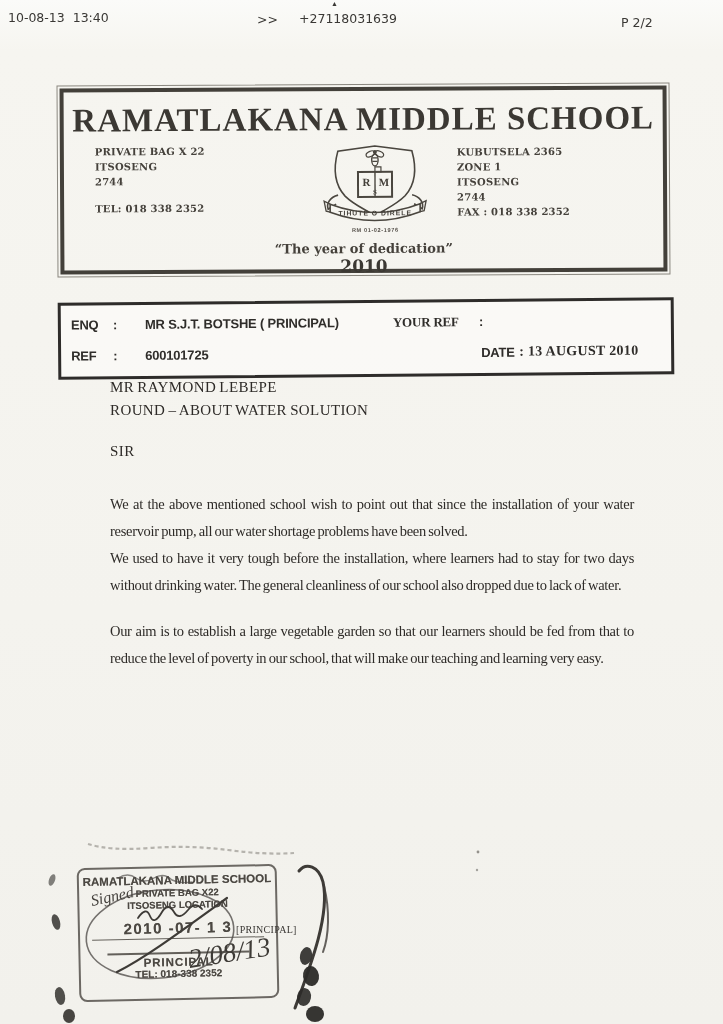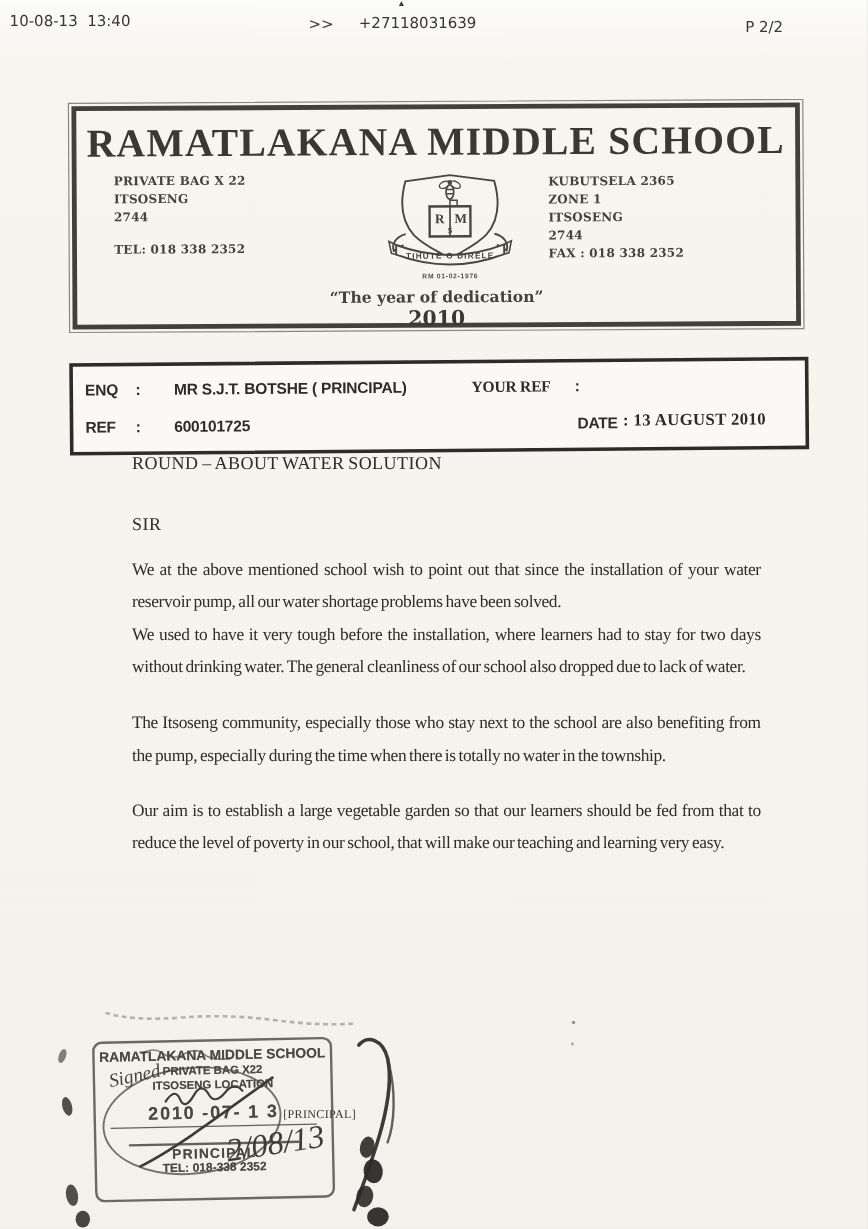--- a/index.html
+++ b/index.html
@@ -28,23 +28,23 @@
   
   .refbox{left:58px;top:300px;width:610px;height:71px;border:3px solid #2e2c2a;
     transform:rotate(-0.5deg);background:rgba(253,253,251,.55);
     font-weight:bold;font-size:13px;color:#2f2d2a;letter-spacing:-0.2px;}
   .refbox span{position:absolute;white-space:nowrap;}
   .serifbold{font-family:"Liberation Serif",serif;font-weight:bold;font-size:14px;letter-spacing:.3px;}
   
   .letter{left:110px;top:376px;width:524px;font-family:"Liberation Serif",serif;
     font-size:14.5px;color:#2e2b28;letter-spacing:-0.3px;word-spacing:-1px;}
   .letter .caps{font-size:15px;letter-spacing:.4px;line-height:23px;}
-  .letter .sal{margin-top:28px;line-height:23px;font-size:15px;letter-spacing:.4px;}
+  .letter .sal{margin-top:18px;line-height:23px;font-size:15px;letter-spacing:.4px;}
   .letter p{margin:0;text-align:justify;line-height:27px;}
-  .letter p.p1{margin-top:12px;}
+  .letter p.p1{margin-top:28px;}
   .letter p.p2{}
   .letter p.p3{margin-top:20px;}
   .letter p.p4{margin-top:19px;}
   
   .stamp{left:78px;top:866px;width:196px;height:130px;border:2px solid rgba(74,70,65,.8);
     border-radius:8px;transform:rotate(-1.2deg);text-align:center;
     color:rgba(72,68,63,.92);font-weight:bold;text-shadow:0 0 .4px rgba(72,68,63,.7);}
   .stamp .s1{font-size:11.5px;margin-top:6px;}
   .stamp .s2{font-size:9.5px;margin-top:1px;}
   .stamp .sdate{font-size:15px;letter-spacing:1.5px;margin-top:9px;}
@@ -135,25 +135,25 @@
     <span style="left:418px;top:12px;">:</span>
 
     <span style="left:10px;top:43px;">REF</span>
     <span style="left:52px;top:43px;">:</span>
     <span style="left:84px;top:43px;">600101725</span>
     <span style="left:381px;top:43px;margin-left:39px;">DATE</span>
     <span class="serifbold" style="left:458px;top:42px;">: 13 AUGUST  2010</span>
   </div>
 
   <div class="abs letter">
+    <div class="caps">MR RAYMOND LEBEPE</div>
     <div class="caps">ROUND – ABOUT WATER SOLUTION</div>
     <div class="sal">SIR</div>
     <p class="p1">We at the above mentioned school wish to point out that since the installation of your water reservoir pump, all our water shortage problems have been solved.</p>
     <p class="p2">We used to have it very tough before the installation, where learners had to stay for two days without drinking water. The general cleanliness of our school also dropped due to lack of water.</p>
-    <p class="p3">The Itsoseng community, especially those who stay next to the school are also benefiting from the pump, especially during the time when there is totally no water in the township.</p>
     <p class="p4">Our aim is to establish a large vegetable garden so that our learners should be fed from that to reduce the level of poverty in our school, that will make our teaching and learning very easy.</p>
   </div>
 
   <div class="abs stamp">
     <div class="s1">RAMATLAKANA MIDDLE SCHOOL</div>
     <div class="s2">PRIVATE BAG X22</div>
     <div class="s2">ITSOSENG LOCATION</div>
     <div class="sdate">2010 -07- 1 3</div>
     <div class="rule1"></div>
     <div class="rule2"></div>

